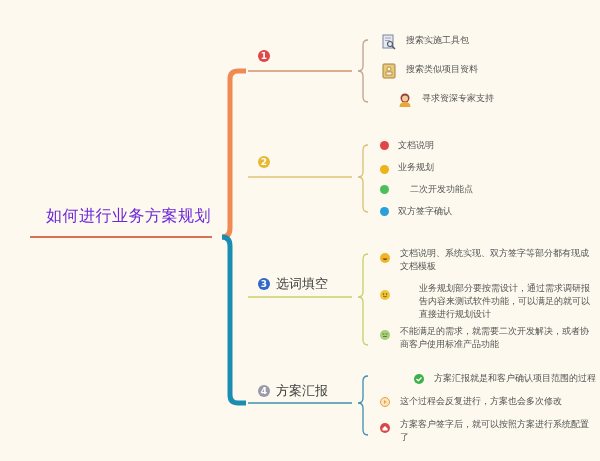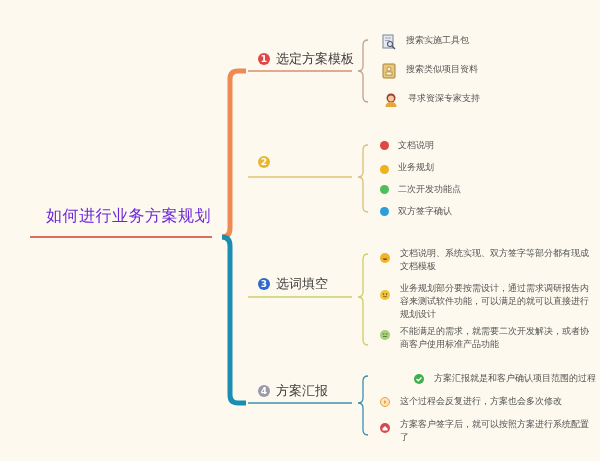--- a/index.html
+++ b/index.html
@@ -45,82 +45,81 @@
   <path d="M368 145 Q363 145 363 150 L363 172 Q363 177 358 177 Q363 177 363 182 L363 207 Q363 212 368 212" fill="none" stroke="#d8c07a" stroke-width="1.3"></path>
   <path d="M368 254 Q363 254 363 259 L363 292 Q363 297 358 297 Q363 297 363 302 L363 340 Q363 345 368 345" fill="none" stroke="#c8cf6a" stroke-width="1.3"></path>
   <path d="M368 376 Q363 376 363 381 L363 398 Q363 403 358 403 Q363 403 363 408 L363 430 Q363 435 368 435" fill="none" stroke="#3d8fb0" stroke-width="1.3"></path>
 </svg>
 
 <div class="abs root-text">如何进行业务方案规划</div>
 <div class="abs root-line"></div>
 
 <div class="abs branch-label" style="left:258px; top:50px;">
   <span class="num" style="background:#e04848;">1</span>
-  <span>选定方案模板</span>
 </div>
 <div class="abs leaf" style="left:382px; top:34px;">
   <svg class="icon-box" viewBox="0 0 14 16">
     <rect x="1" y="1" width="10" height="13" fill="#e6e9f0" stroke="#7a8499" stroke-width="1"></rect>
     <line x1="3" y1="4" x2="9" y2="4" stroke="#8b93a6" stroke-width="0.8"></line>
     <line x1="3" y1="6.5" x2="8" y2="6.5" stroke="#8b93a6" stroke-width="0.8"></line>
     <circle cx="8" cy="10" r="2.5" fill="none" stroke="#4f5a70" stroke-width="1.1"></circle>
     <line x1="10" y1="12" x2="13" y2="15" stroke="#4f5a70" stroke-width="1.4"></line>
   </svg>
   <span class="txt">搜索实施工具包</span>
 </div>
 <div class="abs leaf" style="left:382px; top:63px;">
   <svg class="icon-box" viewBox="0 0 14 16">
     <rect x="1" y="1" width="12" height="14" rx="1" fill="#e9c87c" stroke="#a9823a" stroke-width="1"></rect>
     <circle cx="7" cy="6" r="2" fill="#fff6df" stroke="#a9823a" stroke-width="0.8"></circle>
     <rect x="4" y="9" width="6" height="3" fill="#fff6df" stroke="#a9823a" stroke-width="0.8"></rect>
   </svg>
   <span class="txt">搜索类似项目资料</span>
 </div>
-<div class="abs leaf" style="left:384px; top:92px;justify-content:flex-end;">
+<div class="abs leaf" style="left:398px; top:92px;justify-content:flex-end;">
   <svg class="icon-box" viewBox="0 0 14 16">
     <circle cx="7" cy="6" r="4.5" fill="#9b3f2c"></circle>
     <circle cx="7" cy="6.5" r="3" fill="#f3c9a2"></circle>
     <path d="M1.5 15 Q1.5 10 7 10 Q12.5 10 12.5 15 Z" fill="#e8a63a"></path>
   </svg>
   <span class="txt">寻求资深专家支持</span>
 </div>
 
 <div class="abs branch-label" style="left:258px; top:156px;">
   <span class="num" style="background:#e8b833;">2</span>
 </div>
 <div class="abs leaf" style="left:380px; top:139px;">
   <span class="dot" style="background:#e04848;"></span>
   <span class="txt">文档说明</span>
 </div>
 <div class="abs leaf" style="left:380px; top:161px;align-items:flex-end;">
   <span class="dot" style="background:#efb21d;"></span>
   <span class="txt">业务规划</span>
 </div>
-<div class="abs leaf" style="left:380px; top:183px;">
+<div class="abs leaf" style="left:380px; top:183px;gap:12px;">
   <span class="dot" style="background:#4cbf5a;"></span>
   <span class="txt">二次开发功能点</span>
 </div>
 <div class="abs leaf" style="left:380px; top:205px;">
   <span class="dot" style="background:#2a9fd8;"></span>
   <span class="txt">双方签字确认</span>
 </div>
 
 <div class="abs branch-label" style="left:258px; top:275px;">
   <span class="num" style="background:#2e68c9;">3</span>
   <span>选词填空</span>
 </div>
 <div class="abs leaf" style="left:380px; top:247px; width:210px;font-family:Liberation Serif, serif;">
   <span class="emoji" style="background:#f0b429; margin-top:6px;">
     <svg width="10" height="10" viewBox="0 0 10 10" style="position:absolute;left:0;top:0">
         <path d="M2.5 5.5 Q5 8.5 7.5 5.5 Z" fill="#7a3b10"></path>
       </svg>
   </span>
   <span class="txt">文档说明、系统实现、双方签字等部分都有现成文档模板</span>
 </div>
-<div class="abs leaf" style="left:380px; top:282px; width:210px;">
+<div class="abs leaf" style="left:380px; top:282px; width:210px;gap:19px;">
   <span class="emoji" style="background:#f0c53a; margin-top:8px;">
     <svg width="10" height="10" viewBox="0 0 10 10" style="position:absolute;left:0;top:0">
         <circle cx="3.5" cy="4" r="0.8" fill="#6b4a10"></circle>
         <circle cx="6.5" cy="4" r="0.8" fill="#6b4a10"></circle>
         <path d="M3 6 Q5 8 7 6" fill="none" stroke="#6b4a10" stroke-width="0.8"></path>
       </svg>
   </span>
   <span class="txt">业务规划部分要按需设计，通过需求调研报告内容来测试软件功能，可以满足的就可以直接进行规划设计</span>
 </div>
 <div class="abs leaf" style="left:380px; top:325px; width:210px;font-family:Liberation Serif, serif;">

